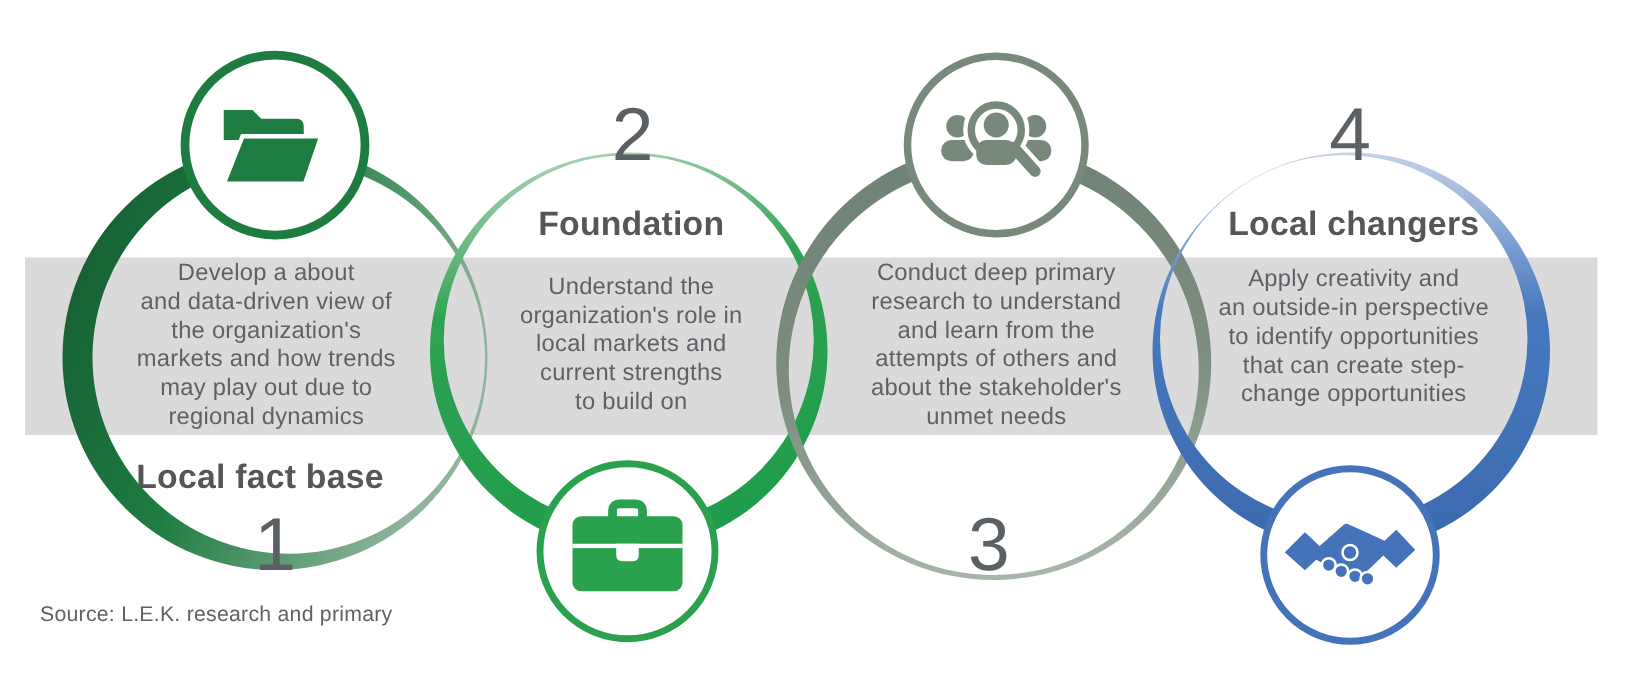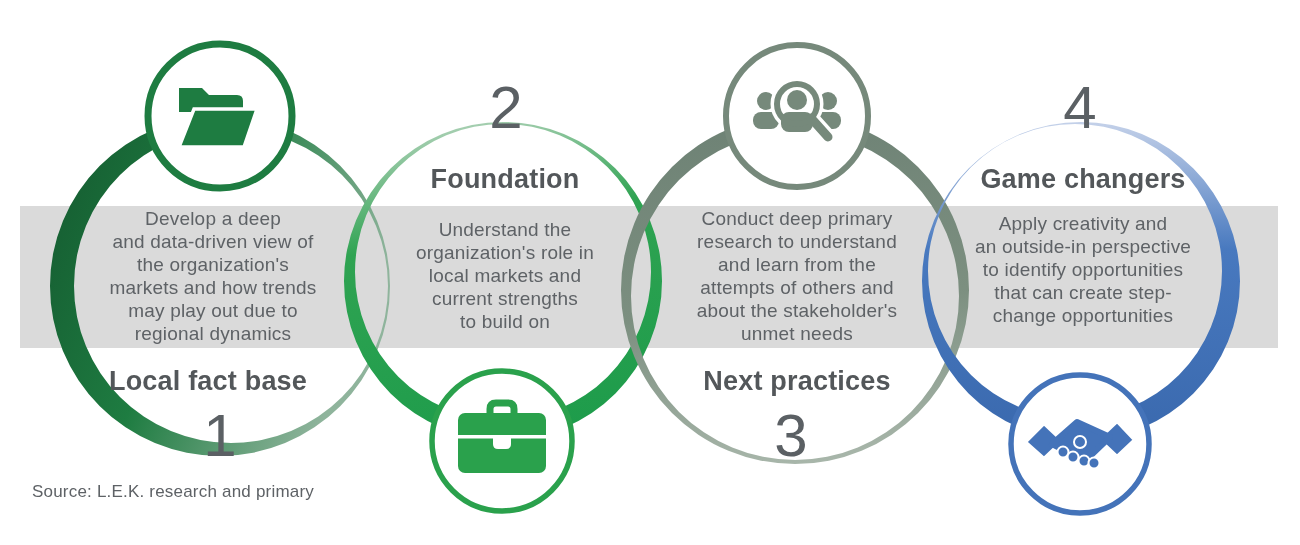--- a/index.html
+++ b/index.html
@@ -114,24 +114,23 @@
     </g>
   </svg>
 
   <div class="num n1">1</div>
   <div class="num n2">2</div>
   <div class="num n3">3</div>
   <div class="num n4">4</div>
 
   <div class="hd h1">Local fact base</div>
   <div class="hd h2">Foundation</div>
-  <div class="hd h3">Next practices</div>
-  <div class="hd h4">Game changers</div>
+  <div class="hd h4">Local changers</div>
 
-  <div class="txt d1">Develop a deep
+  <div class="txt d1">Develop a about
 and data-driven view of
 the organization's
 markets and how trends
 may play out due to
 regional dynamics</div>
   <div class="txt d2">Understand the
 organization's role in
 local markets and
 current strengths
 to build on</div>

